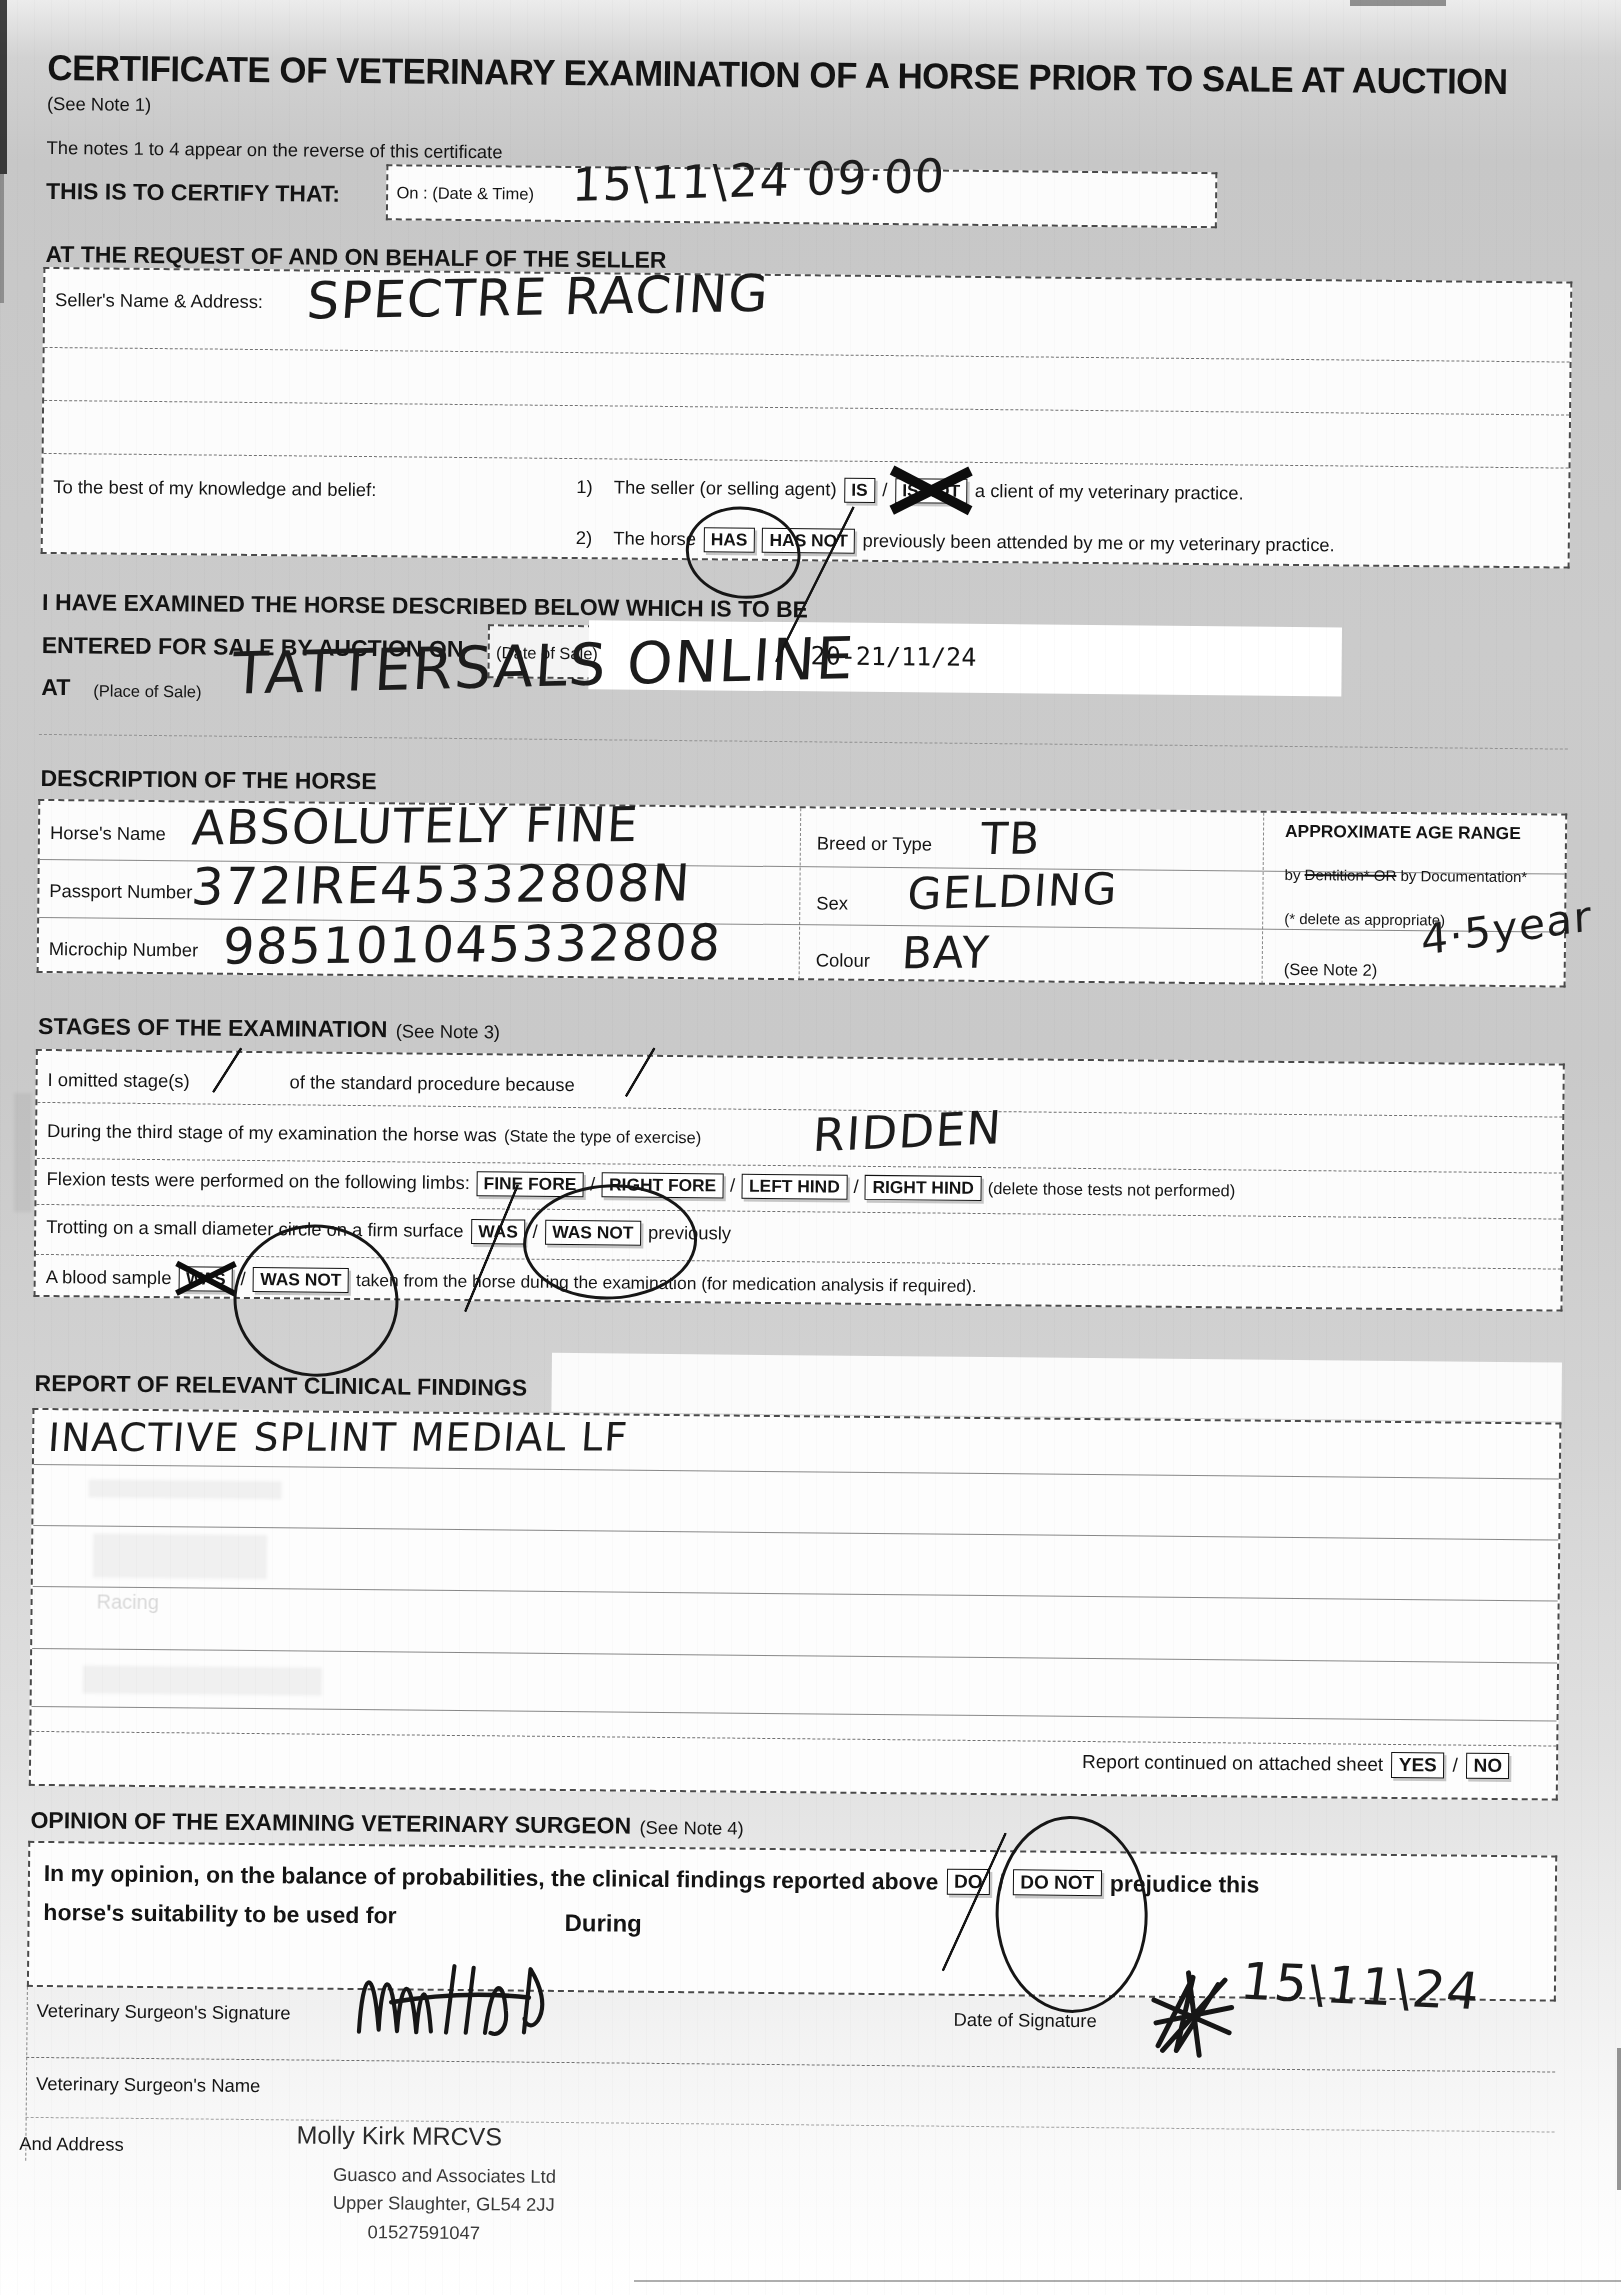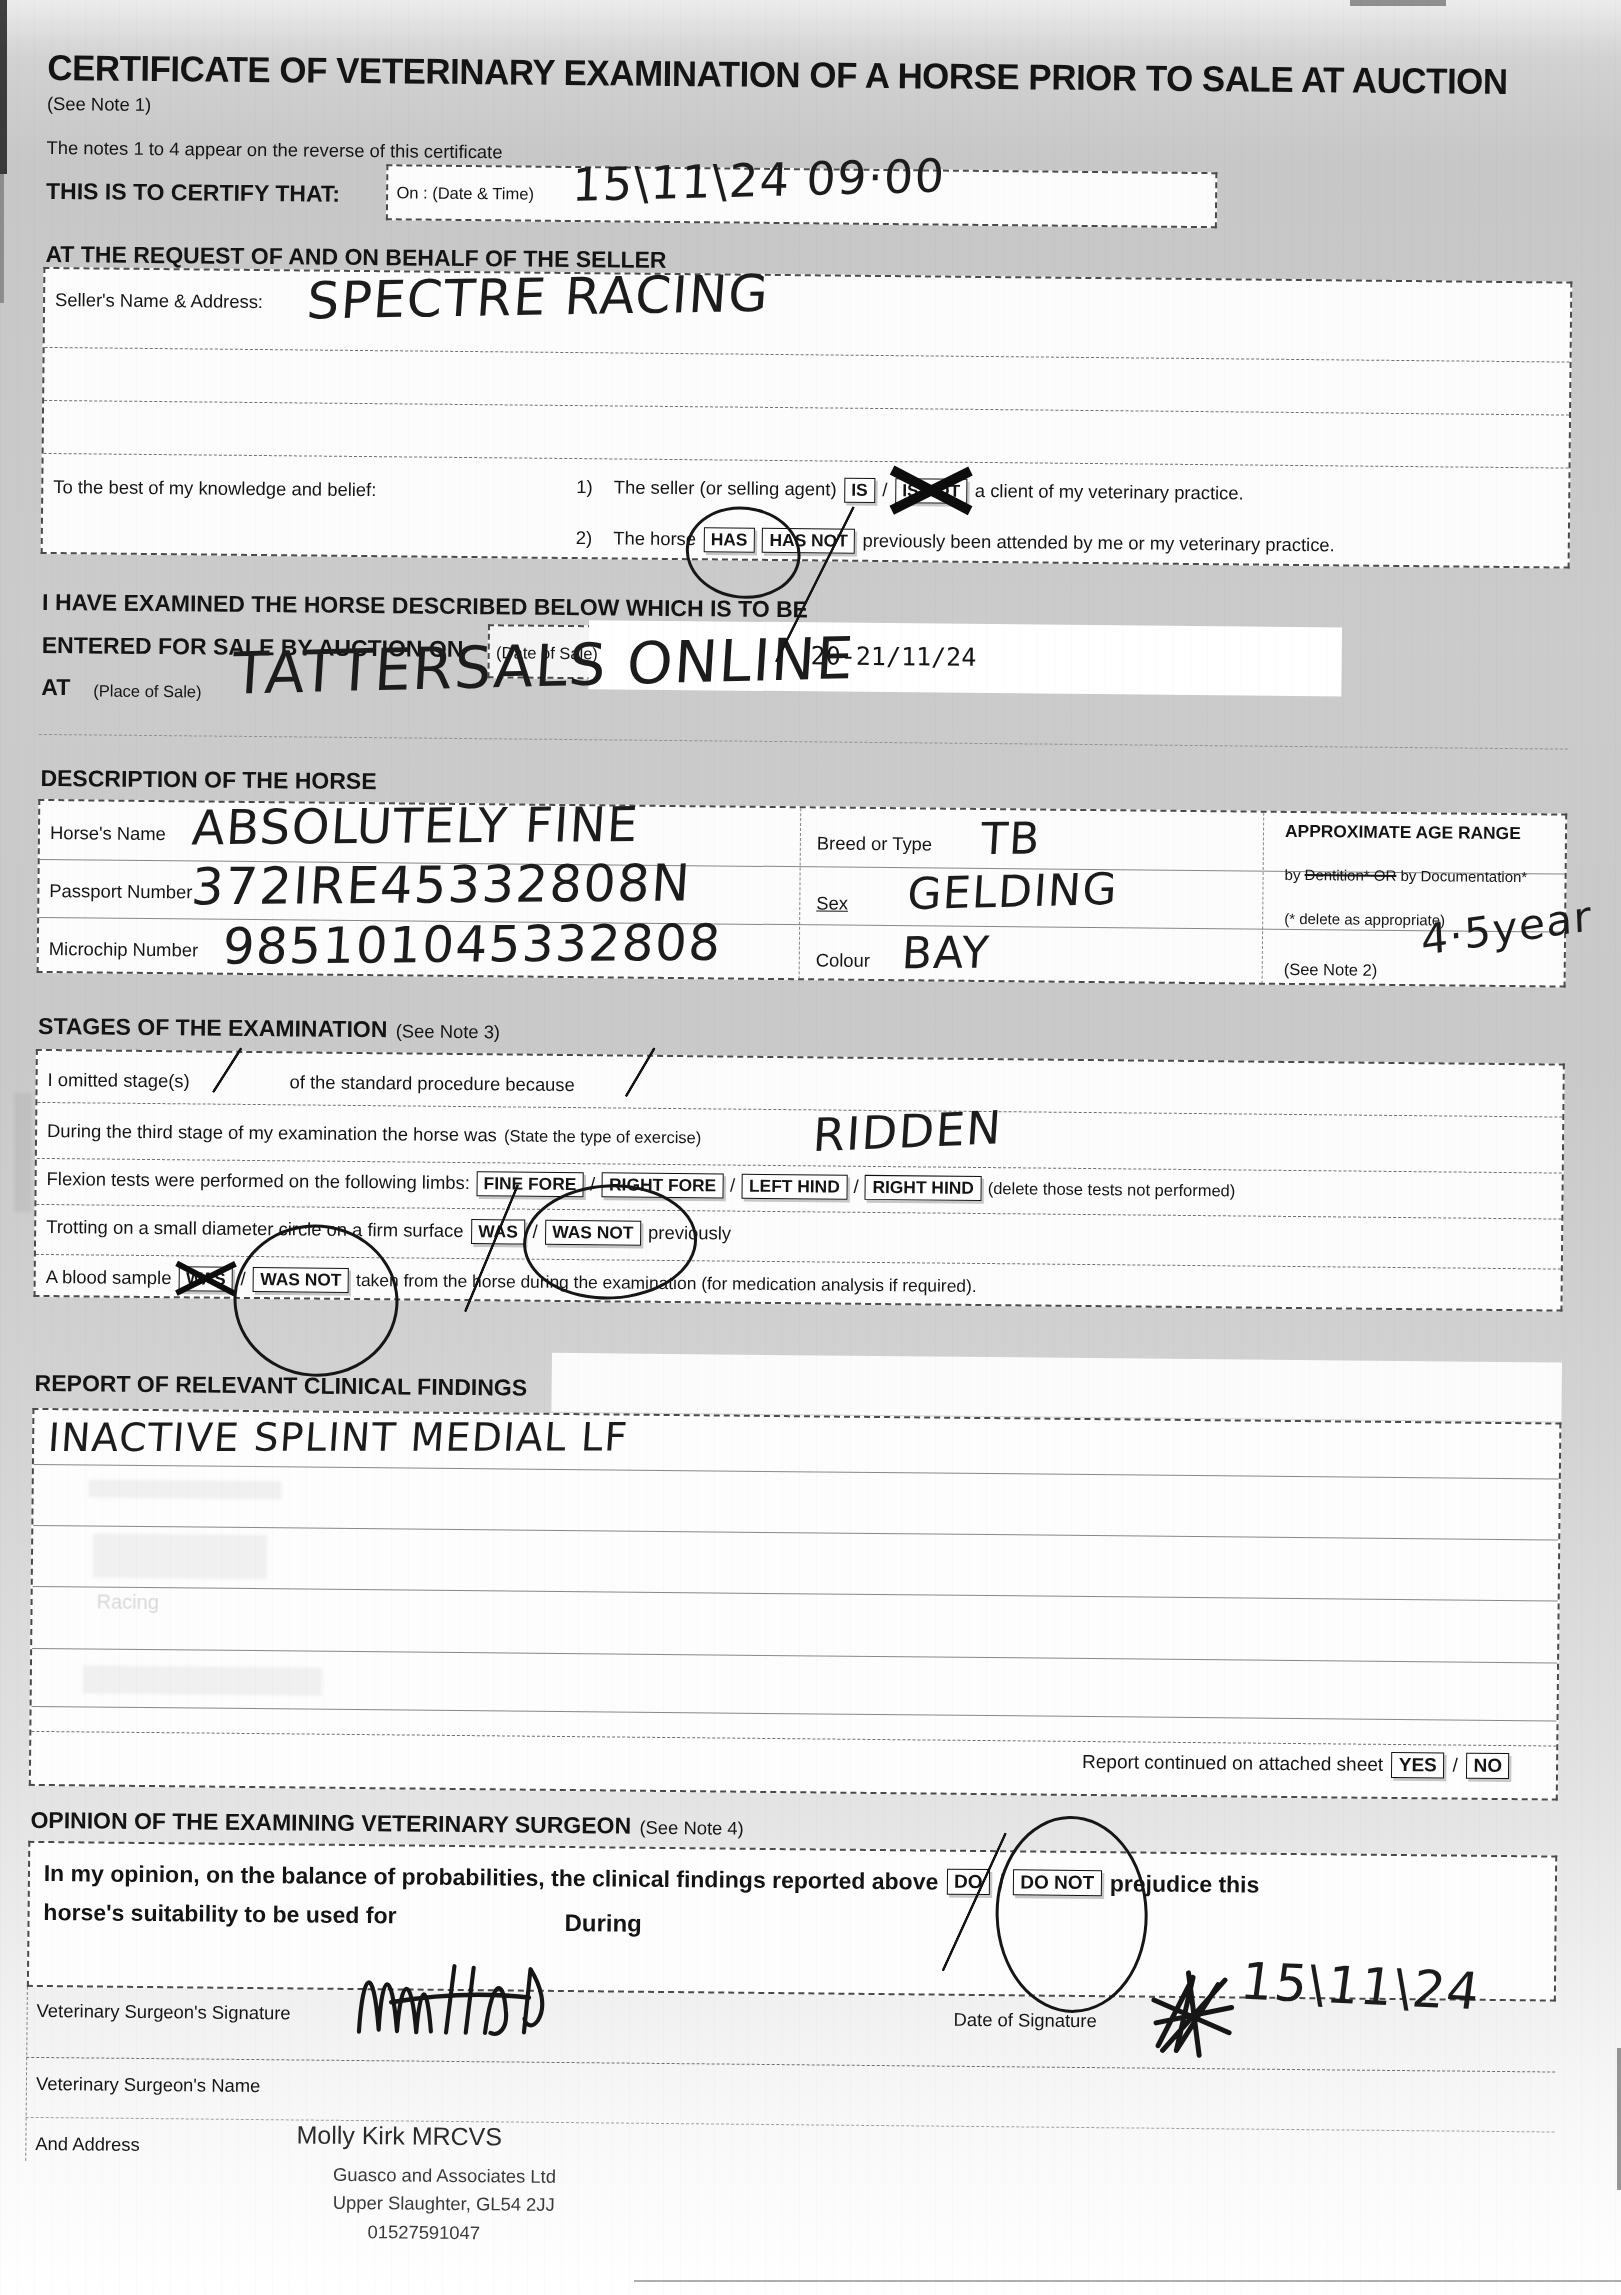--- a/index.html
+++ b/index.html
@@ -116,21 +116,21 @@
 
     <div class="abs fs40" style="left:10px; top:79px;">Passport Number</div>
     <div class="abs hand" style="left:152px; top:55px; font-size:51px;">372IRE45332808N</div>
 
     <div class="abs fs40" style="left:10px; top:137px;">Microchip Number</div>
     <div class="abs hand" style="left:184px; top:115px; font-size:50px;">985101045332808</div>
 
     <div class="abs fs40" style="left:777px; top:24px;">Breed or Type</div>
     <div class="abs hand" style="left:941px; top:2.8px; font-size:44px;">TB</div>
 
-    <div class="abs fs40" style="left:777px; top:84px;text-decoration:underline;">Sex</div>
+    <div class="abs fs40" style="left:777px; top:84px;">Sex</div>
     <div class="abs hand" style="left:868px; top:59px; font-size:44px; transform:skewX(-5deg) rotate(-2deg);">GELDING</div>
 
     <div class="abs fs40" style="left:777px; top:141px;">Colour</div>
     <div class="abs hand" style="left:863px; top:118px; font-size:44px;">BAY</div>
 
     <div class="abs fs38 b" style="left:1245px; top:8.3px;">APPROXIMATE AGE RANGE</div>
     <div class="abs fs33" style="left:1245px; top:53px;">
       <span>by</span>
       <span class="struck">Dentition* OR</span>
       <span>by Documentation*</span>
@@ -261,21 +261,21 @@
 
   <svg class="abs scrib" style="left:1164px; top:1964px;" width="96" height="92" viewBox="0 0 210 200">
     <path d="M30 170 L 105 20 L 70 180 L 160 35 M 20 70 L 185 140 M 175 25 L 40 180 M 95 10 L 120 190 M 25 120 L 190 85" stroke-width="11"></path>
   </svg>
 
   <div class="abs hand" style="left:1260px; top:1947px; font-size:51px; transform:skewX(-5deg) rotate(2deg);">15\11\24</div>
 
   <div class="abs rule" style="left:46px; top:2064px; width:1529px;"></div>
   <div class="abs fs40" style="left:56px; top:2080px;">Veterinary Surgeon's Name</div>
   <div class="abs rule" style="left:46px; top:2124px; width:1529px; opacity:.55;"></div>
-  <div class="abs fs40" style="left:56px; top:2140px;text-align:center;">And Address</div>
+  <div class="abs fs40" style="left:40px; top:2140px;text-align:center;">And Address</div>
   <div class="abs vline" style="left:46px; top:1994px; height:174px;"></div>
 
   <div class="abs" style="left:317px; top:2125px; font-size:25px; color:#2b2b2b;">Molly Kirk MRCVS</div>
   <div class="abs fs40" style="left:354px; top:2168px; color:#3a3a3a;">Guasco and Associates Ltd</div>
   <div class="abs fs40" style="left:354px; top:2196px; color:#3a3a3a;">Upper Slaughter, GL54 2JJ</div>
   <div class="abs fs40" style="left:389px; top:2225px; color:#3a3a3a;">01527591047</div>
 
 </div>
 
   <div class="abs" style="left:0; top:0; width:7.3px; height:174px; background:#151515; opacity:.8;"></div>

